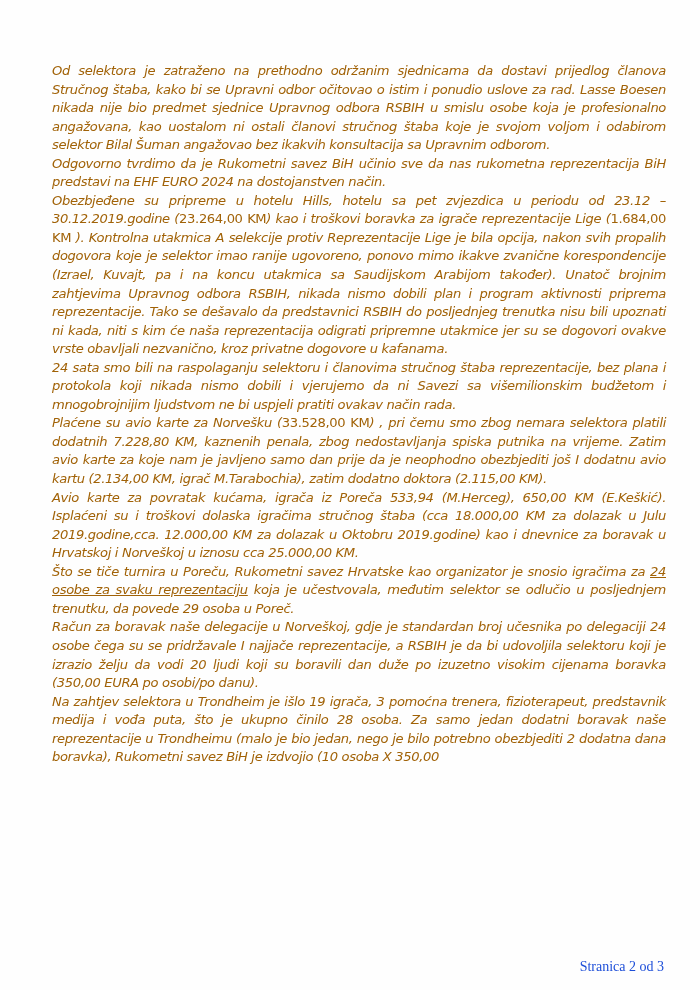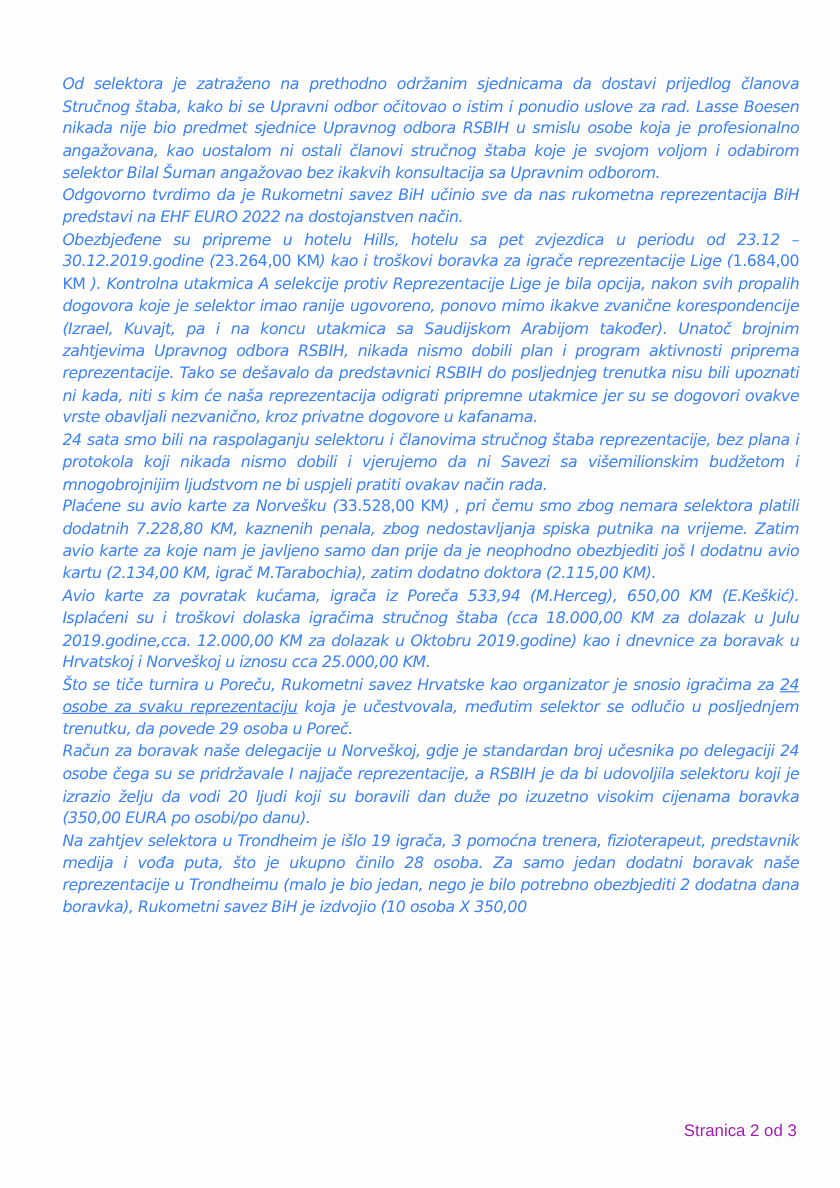--- a/index.html
+++ b/index.html
@@ -6,41 +6,41 @@
   body { width: 700px; height: 990px; position: relative; overflow: hidden; }
   .page {
     position: absolute; left: 0; top: 0; width: 700px; height: 990px; background: #fefefe;
   }
   .text-block {
     position: absolute; left: 52px; top: 62px; width: 614px;
     font-family: "DejaVu Sans", "Liberation Sans", sans-serif;
     font-style: italic;
     font-size: 13.1px;
     line-height: 18.55px;
-    color: #3b82f6;
+    color: #a16207;
     text-align: justify;
     letter-spacing: -0.35px;
   }
   .para { margin: 0; }
   .b { font-weight: normal; }
   .u { text-decoration: underline; }
   .up { font-style: normal; }
   .footer {
-    position: absolute; right: 36px; top: 934px;
-    font-family: Liberation Sans, sans-serif;
-    font-size: 14px; color: #a21caf;
+    position: absolute; right: 36px; top: 959px;
+    font-family: Liberation Serif, serif;
+    font-size: 14px; color: #1d4ed8;
   }
 </style>
 </head>
 <body>
 
 <div class="page">
   <div class="text-block" id="text-block">
       <p class="para"><span>Od selektora je zatraženo na prethodno održanim sjednicama da dostavi prijedlog članova Stručnog štaba, kako bi se Upravni odbor očitovao o istim i ponudio uslove za rad. Lasse Boesen nikada nije bio predmet sjednice Upravnog odbora RSBIH u smislu osobe koja je profesionalno angažovana, kao uostalom ni ostali članovi stručnog štaba koje je svojom voljom i odabirom selektor Bilal Šuman angažovao bez ikakvih konsultacija sa Upravnim odborom.</span></p>
-      <p class="para"><span>Odgovorno tvrdimo da je Rukometni savez BiH učinio sve da nas rukometna reprezentacija BiH predstavi na EHF EURO 2022 na dostojanstven način.</span></p>
+      <p class="para"><span>Odgovorno tvrdimo da je Rukometni savez BiH učinio sve da nas rukometna reprezentacija BiH predstavi na EHF EURO 2024 na dostojanstven način.</span></p>
       <p class="para"><span>Obezbjeđene su pripreme u hotelu Hills, hotelu sa pet zvjezdica u periodu od 23.12 – 30.12.2019.godine (</span><span class="up">23.264,00 KM</span><span>) kao i troškovi boravka za igrače reprezentacije Lige (</span><span class="up">1.684,00 KM</span><span> ). Kontrolna utakmica A selekcije protiv Reprezentacije Lige je bila opcija, nakon svih propalih dogovora koje je selektor imao ranije ugovoreno, ponovo mimo ikakve zvanične korespondencije (Izrael, Kuvajt, pa i na koncu utakmica sa Saudijskom Arabijom također). Unatoč brojnim zahtjevima Upravnog odbora RSBIH, nikada nismo dobili plan i program aktivnosti priprema reprezentacije.  Tako se dešavalo da predstavnici RSBIH do posljednjeg trenutka nisu bili upoznati ni kada, niti s kim će naša reprezentacija odigrati pripremne utakmice jer su se dogovori ovakve vrste obavljali nezvanično, kroz privatne dogovore u kafanama.</span></p>
       <p class="para"><span>24 sata smo bili na raspolaganju selektoru i članovima stručnog štaba reprezentacije, bez plana i protokola koji nikada nismo dobili i vjerujemo da ni Savezi sa višemilionskim budžetom i mnogobrojnijim ljudstvom ne bi uspjeli pratiti ovakav način rada.</span></p>
       <p class="para"><span>Plaćene su avio karte za Norvešku (</span><span class="up">33.528,00 KM</span><span>) , pri čemu smo zbog nemara selektora platili dodatnih 7.228,80 KM, kaznenih penala, zbog nedostavljanja spiska putnika na vrijeme. Zatim avio karte za koje nam je javljeno samo dan prije da je neophodno obezbjediti još I dodatnu avio kartu  (</span><span class="b">2.134,00 KM,</span><span> igrač M.Tarabochia), zatim dodatno doktora (</span><span class="b">2.115,00 KM)</span><span>.</span></p>
       <p class="para"><span>Avio karte za povratak kućama, igrača iz Poreča </span><span class="b">533,94</span><span> (M.Herceg), </span><span class="b">650,00 KM</span><span> (E.Keškić). Isplaćeni su i troškovi dolaska igračima stručnog štaba (</span><span class="b">cca 18.000,00 KM</span><span> za dolazak u Julu 2019.godine,cca. </span><span class="b">12.000,00 KM</span><span> za dolazak u Oktobru 2019.godine) kao i dnevnice za boravak u Hrvatskoj i Norveškoj u iznosu </span><span class="b">cca 25.000,00 KM.</span></p>
       <p class="para"><span>Što se tiče turnira u Poreču, Rukometni savez Hrvatske kao organizator je snosio igračima za </span><span class="b u">24 osobe za svaku reprezentaciju</span><span> koja je učestvovala, međutim selektor se odlučio u posljednjem trenutku, da povede 29 osoba u Poreč.</span></p>
       <p class="para"><span>Račun za boravak naše delegacije u Norveškoj, gdje je standardan broj učesnika po delegaciji 24 osobe čega su se pridržavale I najjače reprezentacije, a RSBIH je da bi udovoljila selektoru koji je izrazio želju da vodi </span><span class="b">20 ljudi</span><span> koji su boravili dan duže po izuzetno visokim cijenama boravka (350,00 EURA po osobi/po danu).</span></p>
       <p class="para"><span>Na zahtjev selektora u Trondheim je išlo 19 igrača, 3 pomoćna trenera, fizioterapeut, predstavnik medija i vođa puta, što je ukupno činilo 28 osoba. Za samo jedan dodatni boravak naše reprezentacije u Trondheimu (malo je bio jedan, nego je bilo potrebno obezbjediti 2 dodatna dana boravka), Rukometni savez BiH je izdvojio (10 osoba X  350,00</span></p>
     </div>
   <div class="footer">Stranica 2 od 3</div>
 </div>

